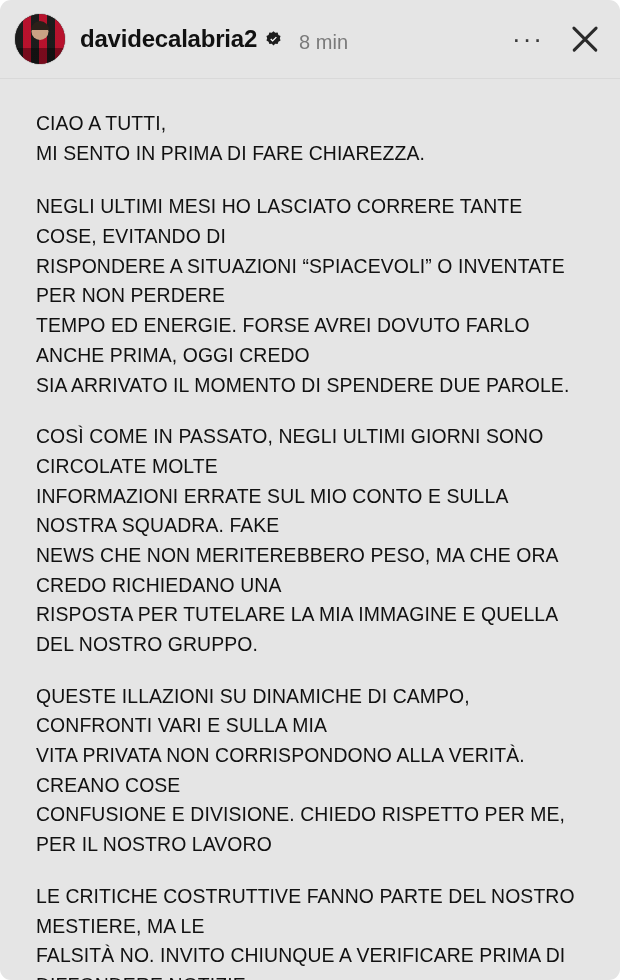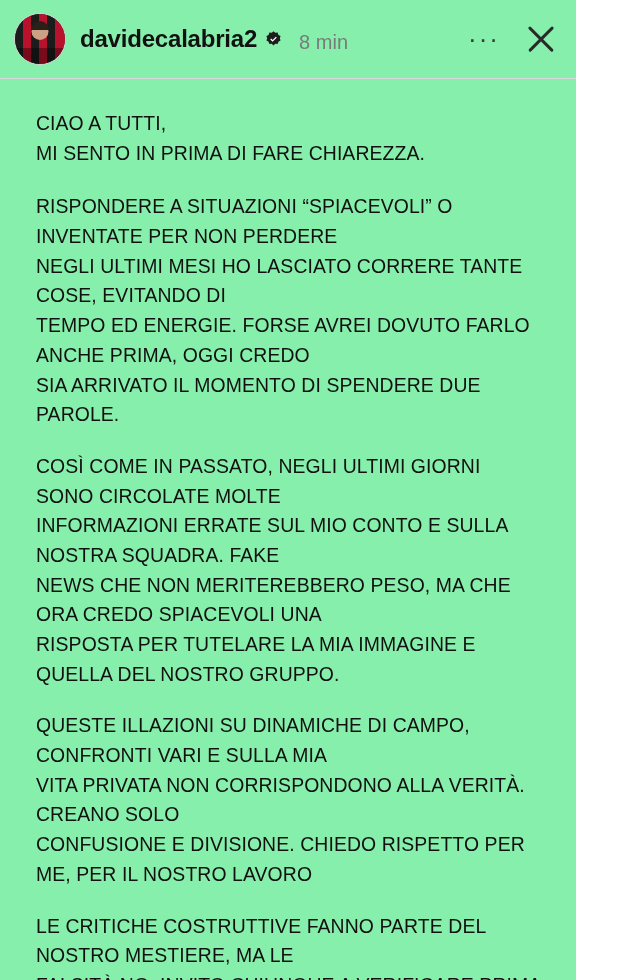--- a/index.html
+++ b/index.html
@@ -8,24 +8,25 @@
   }
   body {
     width: 620px;
     height: 980px;
     background: #ffffff;
     font-family: "Liberation Sans", sans-serif;
     overflow: hidden;
   }
   #story {
     position: relative;
-    width: 576px;
+    width: 620px;
     height: 980px;
-    background: #86efac;
+    background: #e5e5e5;
     box-sizing: border-box;
+    border-radius: 11px;
   }
 
   
   .story-header {
     position: relative;
     height: 78px;
     display: flex;
     align-items: center;
     padding: 0 18px 0 14px;
     box-sizing: border-box;
@@ -195,36 +196,36 @@
   <div class="header-divider"></div>
 
   <div class="story-body">
 
     <p class="para lead">
       <span class="line">CIAO A TUTTI,</span>
       <span class="line">MI SENTO IN PRIMA DI FARE CHIAREZZA.</span>
     </p>
 
     <p class="para">
+      <span class="line">NEGLI ULTIMI MESI HO LASCIATO CORRERE TANTE COSE, EVITANDO DI</span>
       <span class="line">RISPONDERE  A SITUAZIONI “SPIACEVOLI” O INVENTATE PER NON PERDERE</span>
-      <span class="line">NEGLI ULTIMI MESI HO LASCIATO CORRERE TANTE COSE, EVITANDO DI</span>
       <span class="line">TEMPO ED ENERGIE. FORSE AVREI DOVUTO FARLO ANCHE PRIMA, OGGI CREDO</span>
       <span class="line">SIA ARRIVATO IL MOMENTO DI SPENDERE DUE PAROLE.</span>
     </p>
 
     <p class="para">
       <span class="line">COSÌ COME IN PASSATO, NEGLI ULTIMI GIORNI SONO CIRCOLATE MOLTE</span>
       <span class="line">INFORMAZIONI ERRATE SUL MIO CONTO E SULLA NOSTRA SQUADRA. FAKE</span>
-      <span class="line">NEWS CHE NON MERITEREBBERO PESO, MA CHE ORA CREDO SPIACEVOLI UNA</span>
+      <span class="line">NEWS CHE NON MERITEREBBERO PESO, MA CHE ORA CREDO RICHIEDANO UNA</span>
       <span class="line">RISPOSTA PER TUTELARE LA MIA IMMAGINE E QUELLA DEL NOSTRO GRUPPO.</span>
     </p>
 
     <p class="para">
       <span class="line">QUESTE ILLAZIONI SU DINAMICHE DI CAMPO, CONFRONTI VARI E SULLA MIA</span>
-      <span class="line">VITA PRIVATA NON CORRISPONDONO ALLA VERITÀ. CREANO SOLO</span>
+      <span class="line">VITA PRIVATA NON CORRISPONDONO ALLA VERITÀ. CREANO COSE</span>
       <span class="line">CONFUSIONE E DIVISIONE. CHIEDO RISPETTO PER ME, PER IL NOSTRO LAVORO</span>
     </p>
 
     <p class="para">
       <span class="line">LE CRITICHE COSTRUTTIVE FANNO PARTE DEL NOSTRO MESTIERE, MA LE</span>
       <span class="line">FALSITÀ NO. INVITO CHIUNQUE A VERIFICARE PRIMA DI DIFFONDERE NOTIZIE</span>
 
     </p>
 
   </div>

